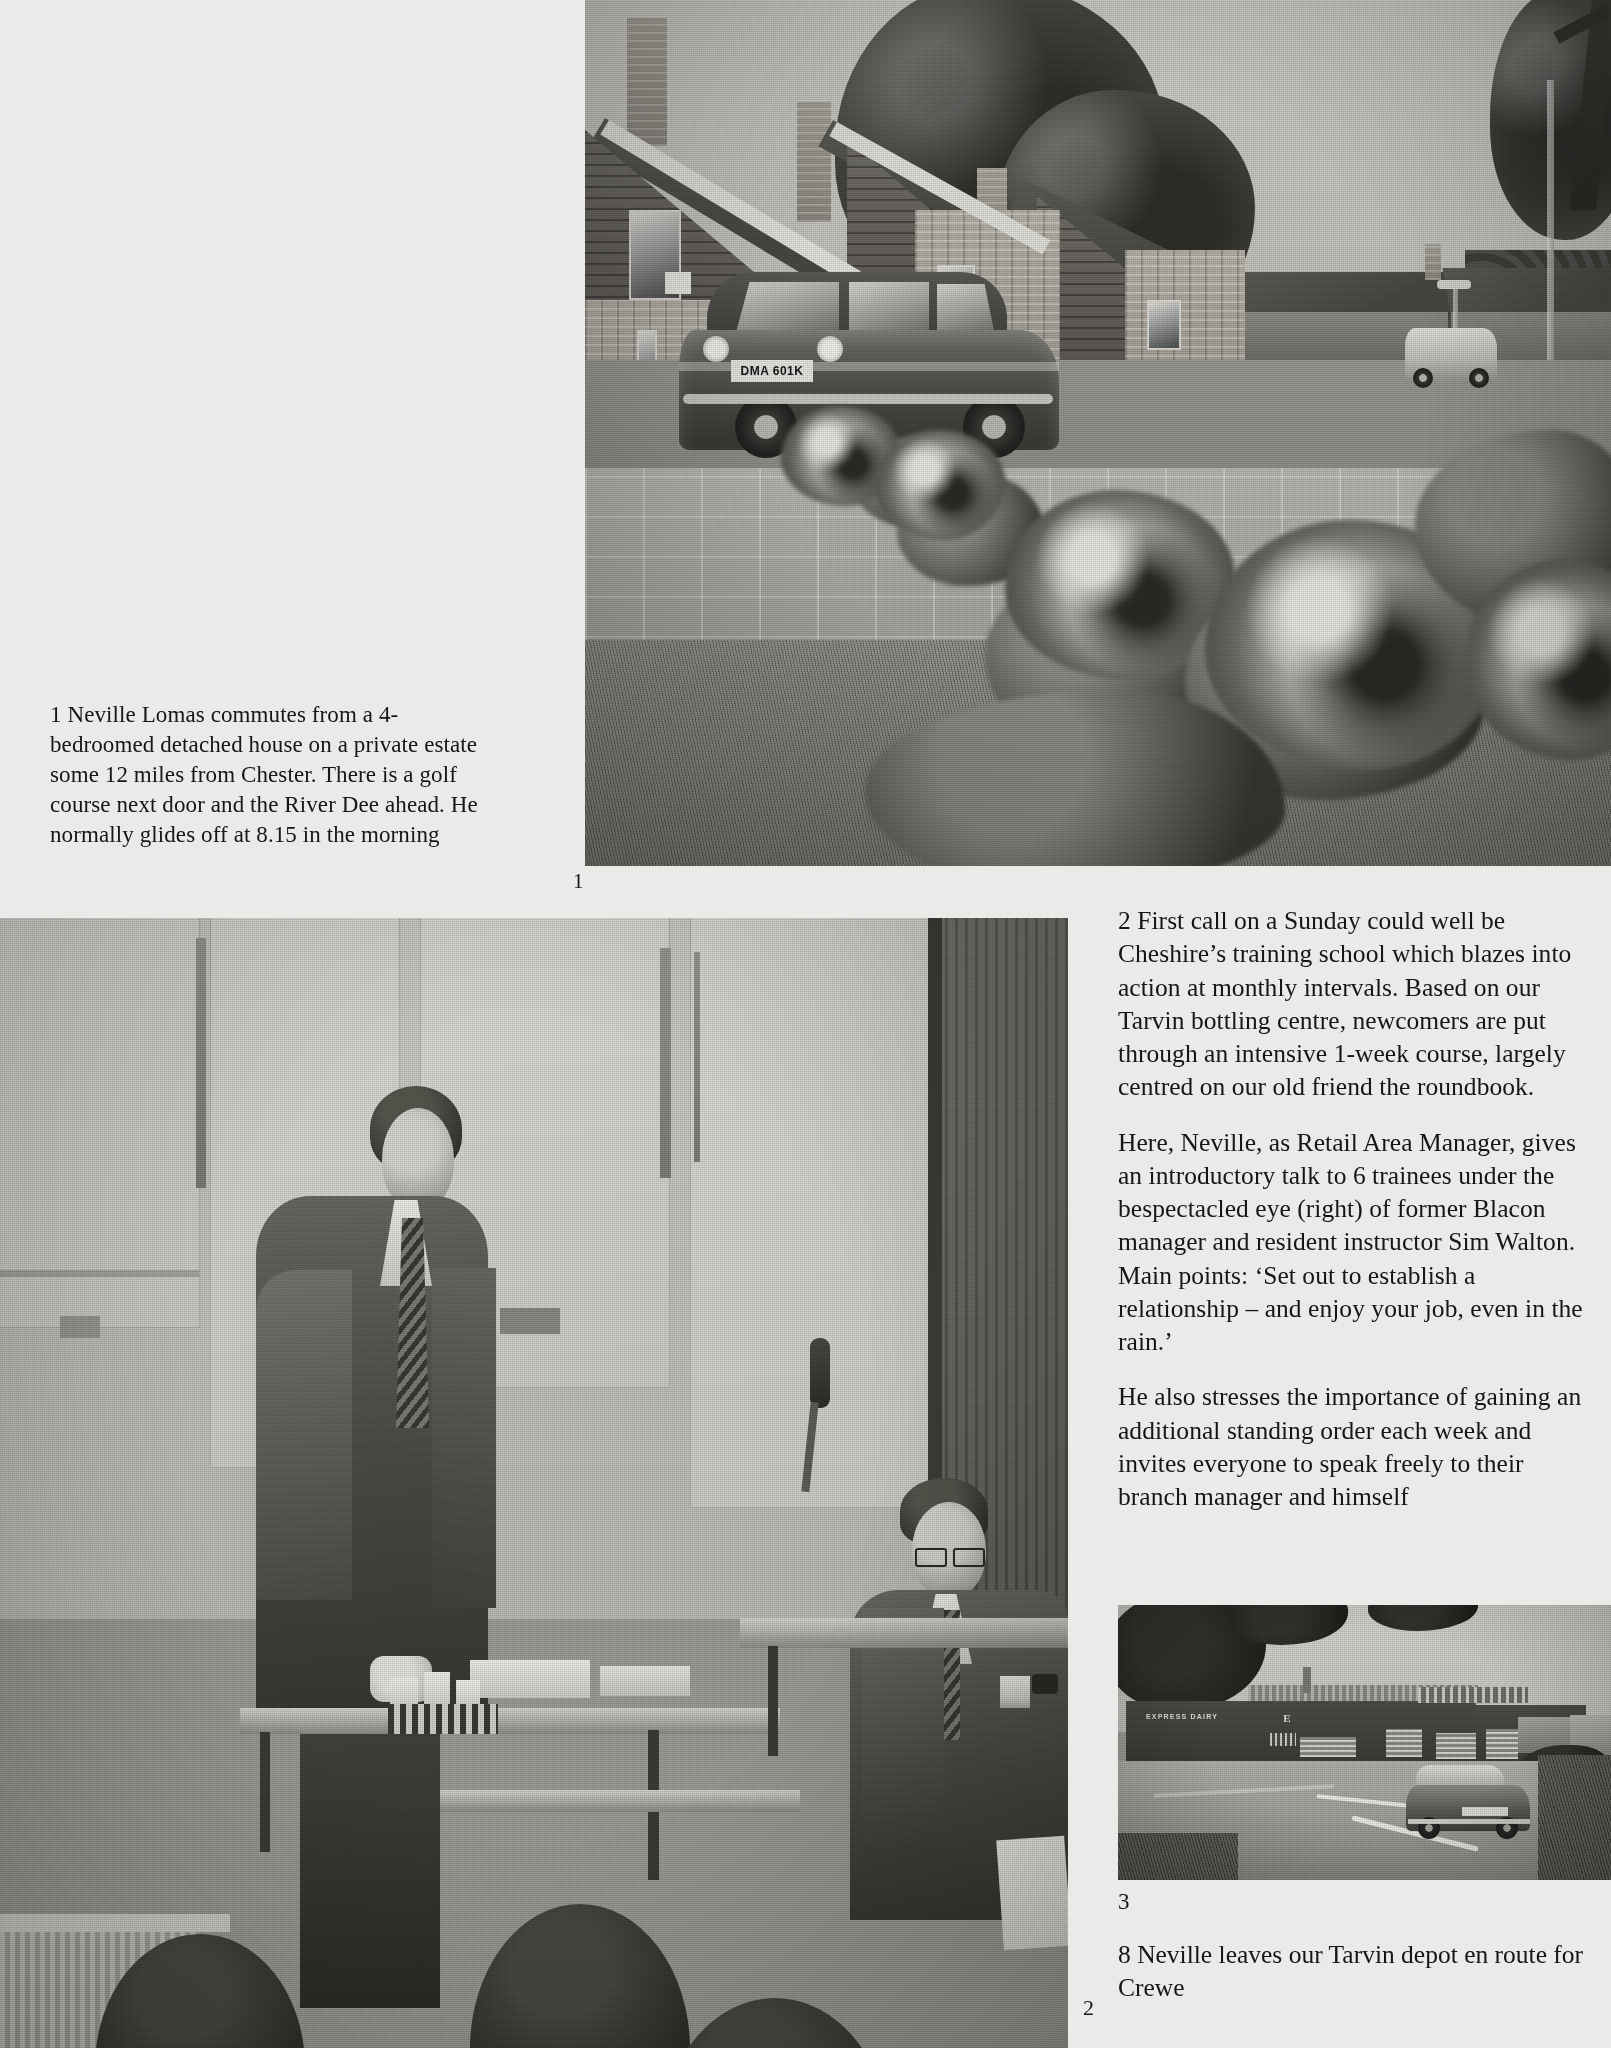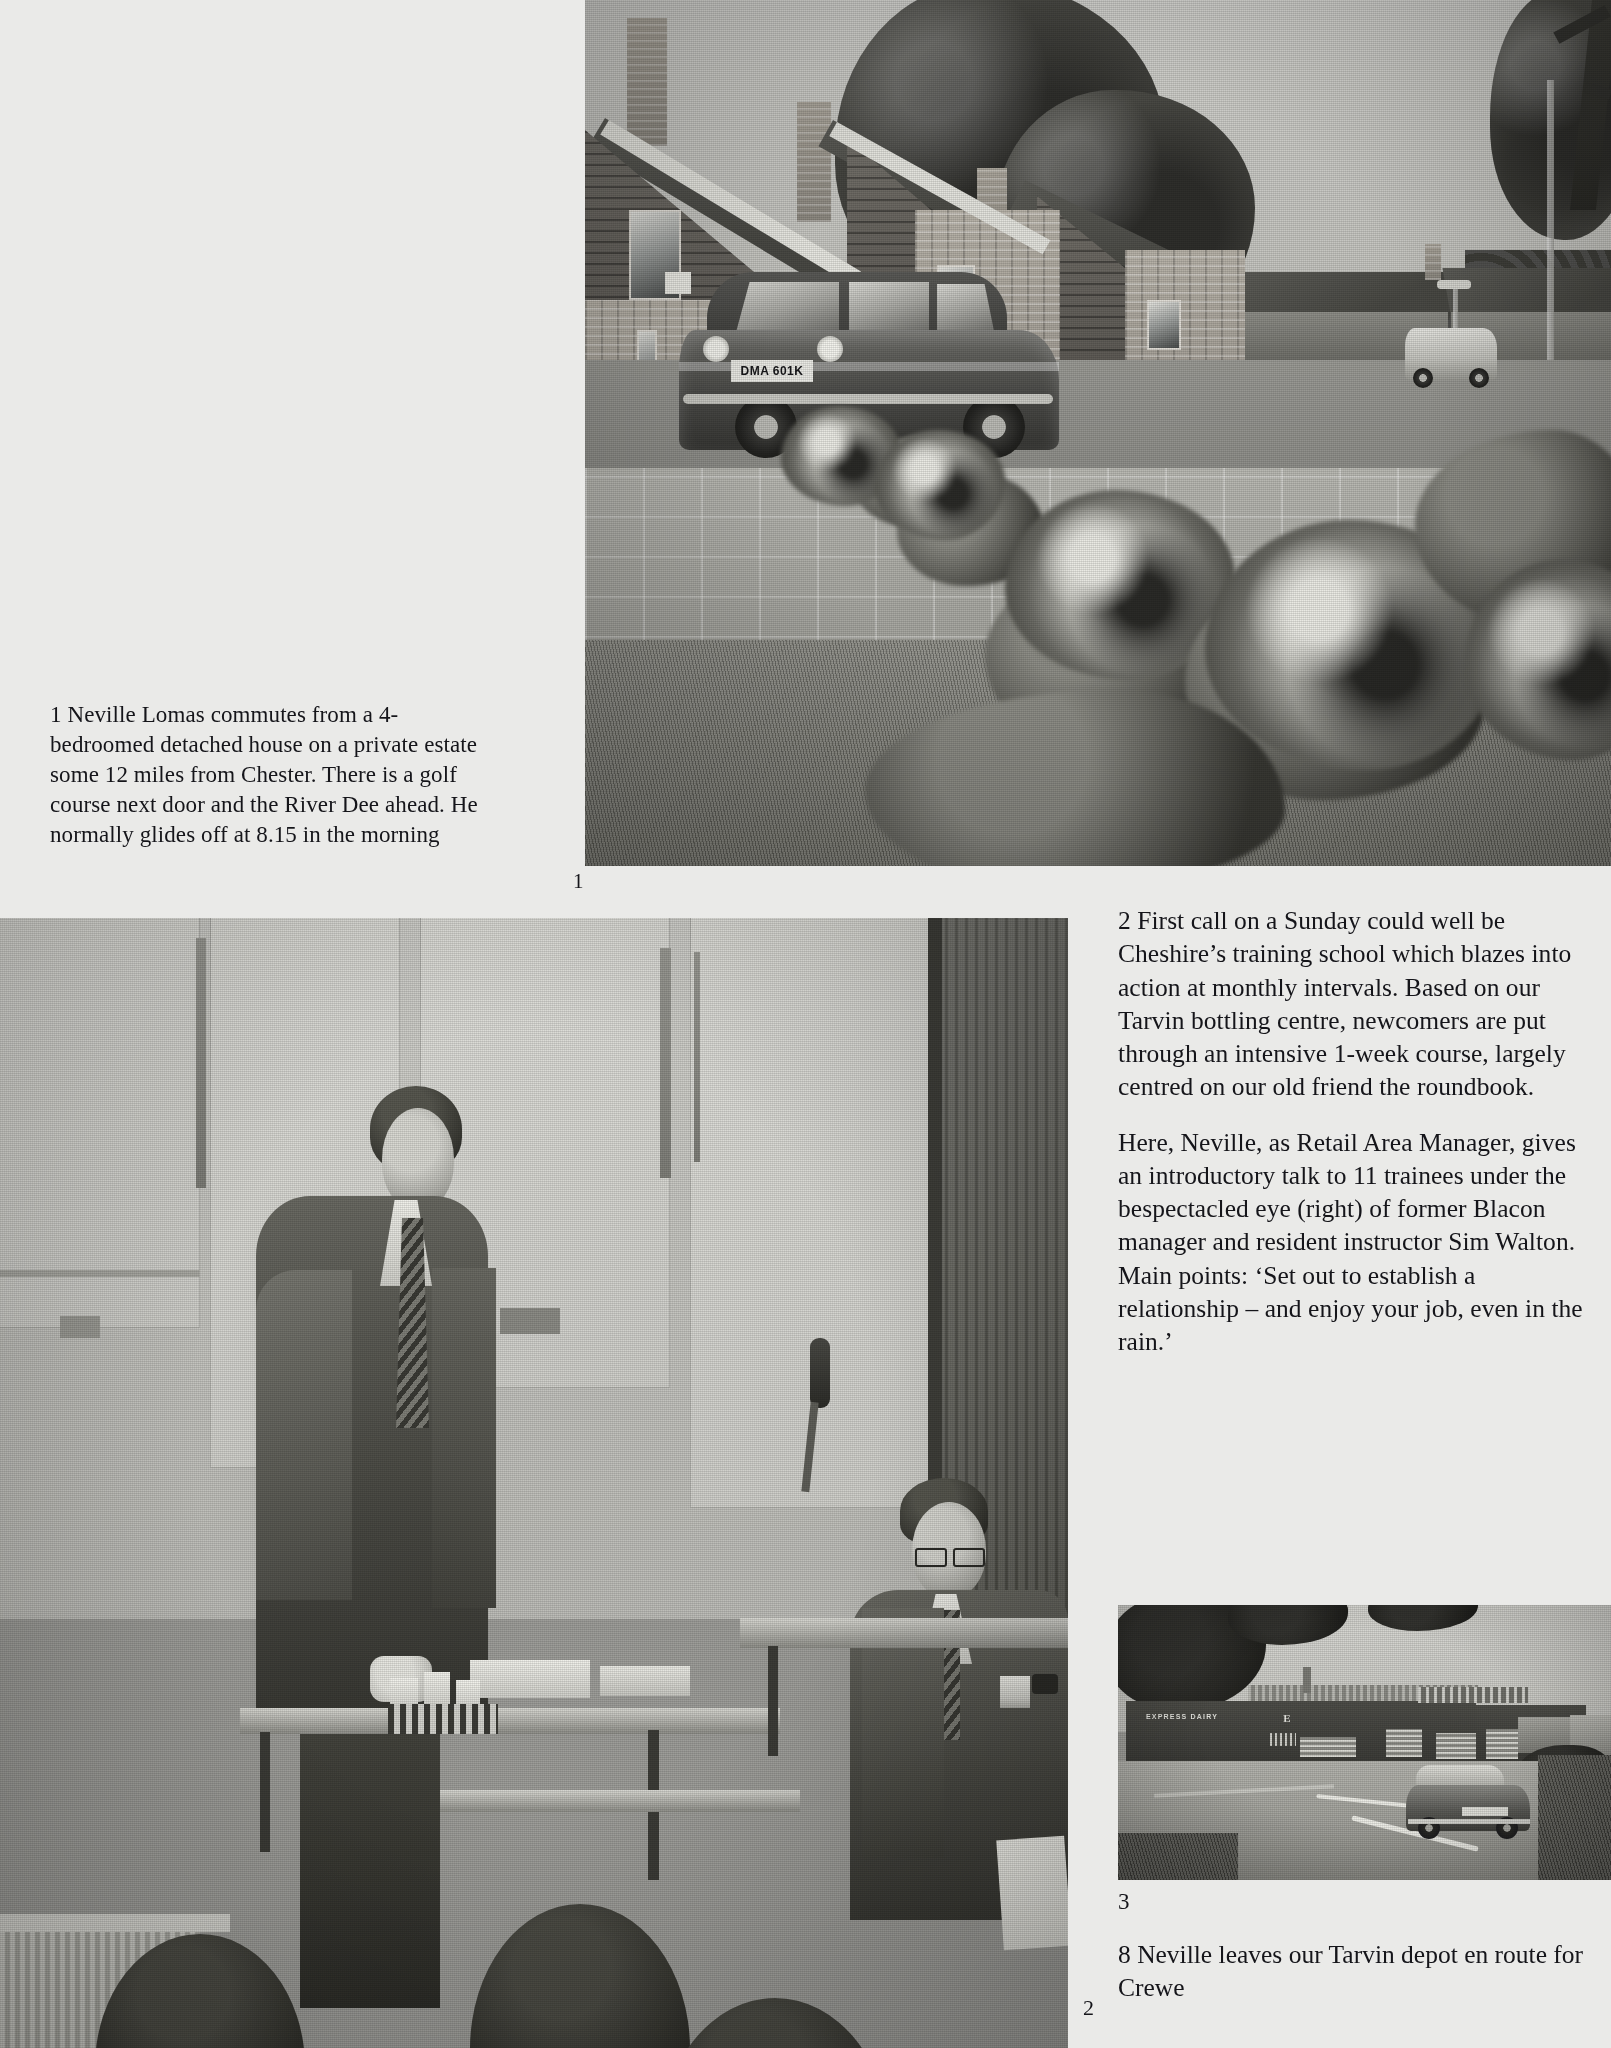--- a/index.html
+++ b/index.html
@@ -507,21 +507,22 @@
     <div class="p2-backhead" style="left:470px; top:986px;  width:220px; height:250px;"></div>
 
     <div class="p2-backhead" style="left:660px; top:1080px; width:230px; height:250px;"></div>
 
     <div class="grain"></div>
     <div class="vign"></div>
   </div>
 
   <div class="bodycol num">
     <p>2   First call on a Sunday could well be Cheshire’s training school which blazes into action at monthly intervals. Based on our Tarvin bottling centre, newcomers are put through an intensive 1-week course, largely centred on our old friend the roundbook.</p>
-    <p>Here, Neville, as Retail Area Manager, gives an introductory talk to 11 trainees under the bespectacled eye (right) of former Blacon manager and resident instructor Sim Walton. Main points: ‘Set out to establish a relationship – and enjoy your job, even in the rain.’</p>
+    <p>Here, Neville, as Retail Area Manager, gives an introductory talk to 6 trainees under the bespectacled eye (right) of former Blacon manager and resident instructor Sim Walton. Main points: ‘Set out to establish a relationship – and enjoy your job, even in the rain.’</p>
+    <p>He also stresses the importance of gaining an additional standing order each week and invites everyone to speak freely to their branch manager and himself</p>
   </div>
 
   <div class="photo" id="photo3">
     <div class="p3-sky"></div>
 
     <div class="p3-tree" style="left:-12px; top:-14px; width:160px; height:120px;"></div>
     <div class="p3-tree" style="left:110px; top:-18px; width:120px; height:58px;"></div>
     <div class="p3-tree" style="left:250px; top:-20px; width:110px; height:46px;"></div>
 
     <div class="p3-roofband" style="left:130px; top:80px;  width:230px; height:16px;"></div>

